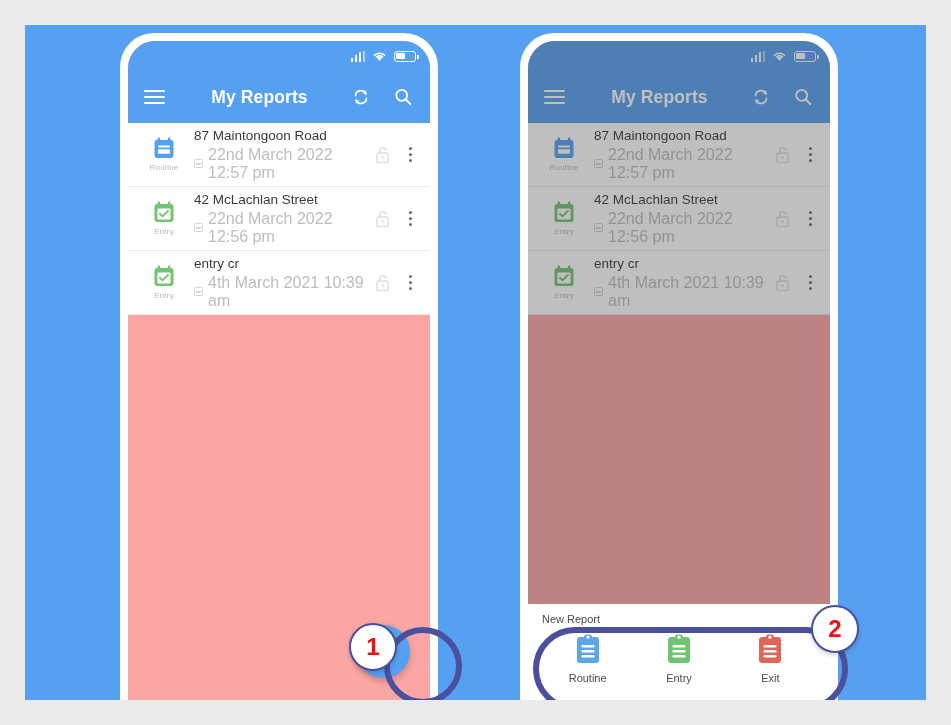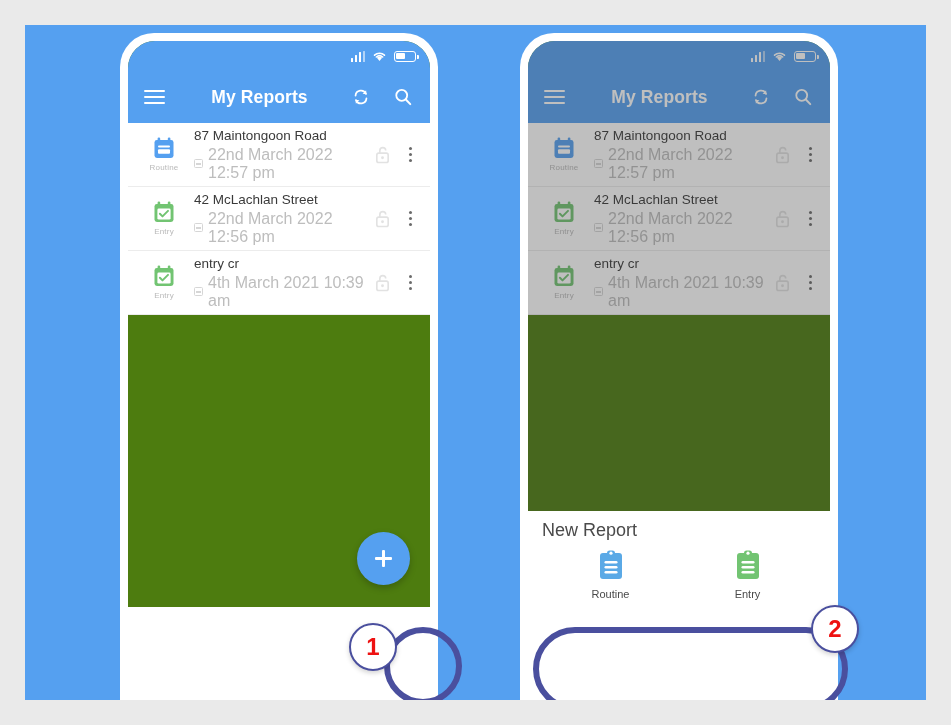--- a/index.html
+++ b/index.html
@@ -41,24 +41,24 @@
   }
   .phone-2 {
     left: 495px;
     top: 8px;
     width: 318px;
     height: 667px;
   }
   .screen {
     position: relative;
     width: 302px;
-    height: 566px;
+    height: 659px;
     border-radius: 27px 27px 0 0;
     overflow: hidden;
-    background: #4d7c0f;
+    background: #fca5a5;
   }
 
   
   .statusbar {
     height: 30px;
     background: #55a0f0;
     display: flex;
     align-items: center;
     justify-content: flex-end;
     padding: 0 14px 0 0;
@@ -289,21 +289,21 @@
     left: 0;
     right: 0;
     bottom: 0;
     height: 96px;
     background: #ffffff;
     z-index: 5;
     padding: 9px 0 0 0;
     box-sizing: border-box;
   }
   .sheet-title {
-    font-size: 18px;
+    font-size: 11px;
     color: #4a4a4a;
     padding-left: 14px;
     margin-bottom: 8px;
   }
   .sheet-actions {
     display: flex;
     justify-content: space-around;
     align-items: flex-start;
     padding: 0 14px;
   }
@@ -691,20 +691,31 @@
               <rect x="3" y="4" width="22" height="26" rx="3" fill="#72c472"></rect>
               <rect x="10" y="1.5" width="8" height="5.5" rx="2.6" fill="#72c472"></rect>
               <circle cx="14" cy="4.2" r="1.6" fill="#fff"></circle>
               <rect x="7.5" y="12" width="13" height="2.6" rx="1.3" fill="#fff"></rect>
               <rect x="7.5" y="17" width="13" height="2.6" rx="1.3" fill="#fff"></rect>
               <rect x="7.5" y="22" width="13" height="2.6" rx="1.3" fill="#fff"></rect>
             </svg>
             <span class="sheet-action-label">Entry</span>
           </div>
 
+          <div class="sheet-action">
+            <svg width="28" height="33" viewBox="0 0 28 33">
+              <rect x="3" y="4" width="22" height="26" rx="3" fill="#e2655a"></rect>
+              <rect x="10" y="1.5" width="8" height="5.5" rx="2.6" fill="#e2655a"></rect>
+              <circle cx="14" cy="4.2" r="1.6" fill="#fff"></circle>
+              <rect x="7.5" y="12" width="13" height="2.6" rx="1.3" fill="#fff"></rect>
+              <rect x="7.5" y="17" width="13" height="2.6" rx="1.3" fill="#fff"></rect>
+              <rect x="7.5" y="22" width="13" height="2.6" rx="1.3" fill="#fff"></rect>
+            </svg>
+            <span class="sheet-action-label">Exit</span>
+          </div>
 
         </div>
       </div>
 
     </div>
   </div>
 
   <div class="ann-ring ann-ring-fab"></div>
   <div class="ann-ring ann-ring-sheet"></div>
 

